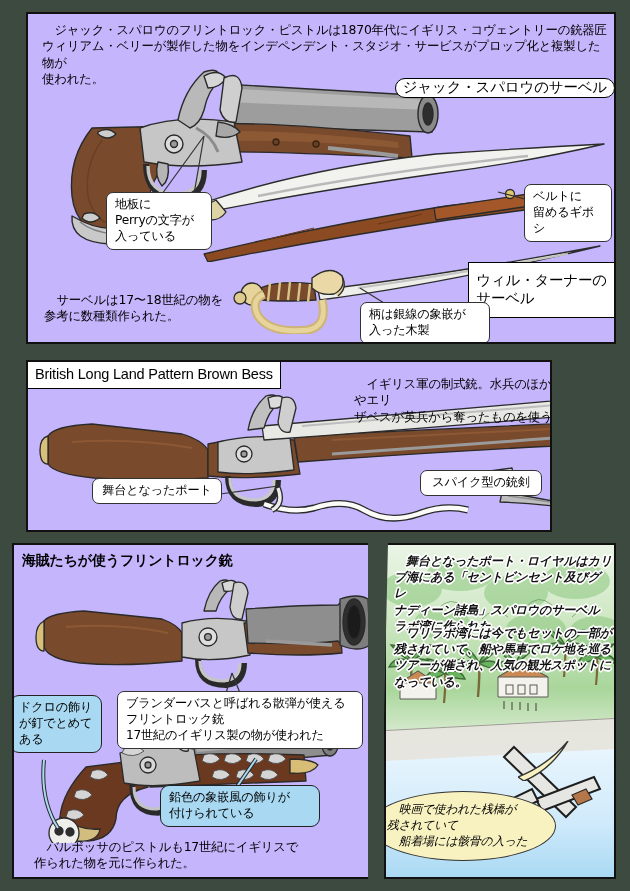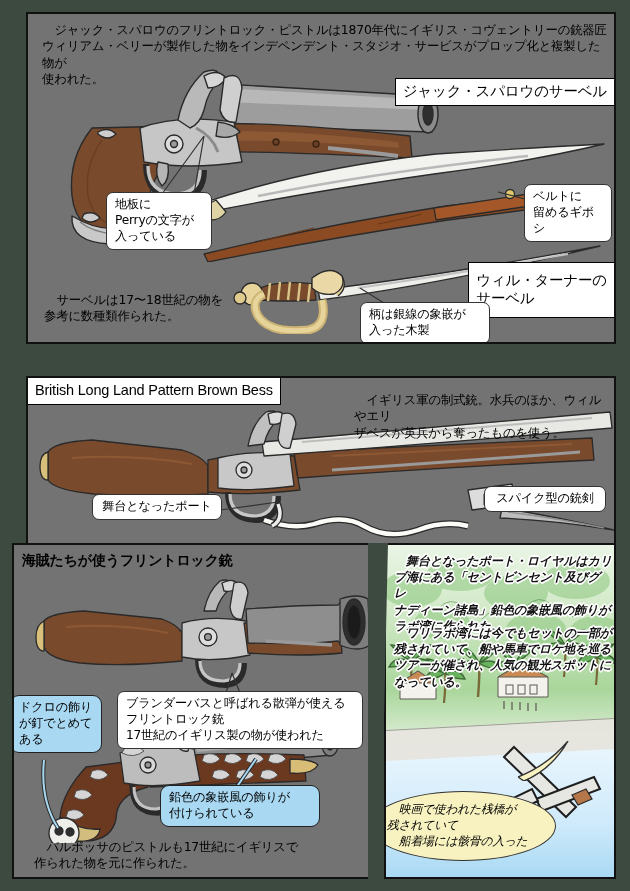--- a/index.html
+++ b/index.html
@@ -6,21 +6,21 @@
   body{
     width:630px;height:891px;
     background:#3d4a40;
     font-family:"Liberation Sans","DejaVu Sans",sans-serif;
     overflow:hidden;position:relative;
   }
   .page{position:absolute;inset:0;}
 
   
   .panel{
-    position:absolute;background:#737373;
+    position:absolute;background:#c4b5fd;
     border:2px solid #111;box-sizing:border-box;overflow:hidden;
   }
 
   
   .jp{
     font-family:"DejaVu Sans","Liberation Sans",sans-serif;
     color:#000;line-height:1.32;letter-spacing:-.2px;
   }
   .body-text{position:absolute;font-size:12.4px;}
   .body-text p{margin:0;}
@@ -156,21 +156,21 @@
         <path d="M104 36 q18 -14 30 -2 q4 12 -8 18 q-14 2 -22 -6 Z" fill="#ead9a6"></path>
       </g>
     </svg>
 
     <div class="body-text jp" style="left:14px;top:8px;width:566px;">
       <p class="indent">ジャック・スパロウのフリントロック・ピストルは1870年代にイギリス・コヴェントリーの銃器匠</p>
       <p>ウィリアム・ベリーが製作した物をインデペンデント・スタジオ・サービスがプロップ化と複製した物が</p>
       <p>使われた。</p>
     </div>
 
-    <div class="title-box jp" style="right:-1px;top:64px;height:28px;">ジャック・スパロウのサーベル</div>
+    <div class="title-box jp" style="right:-1px;top:64px;height:20px;border-radius:12px;">ジャック・スパロウのサーベル</div>
 
     <div class="title-box jp" style="right:-1px;top:248px;height:56px;flex-direction:column;align-items:flex-start;justify-content:center;line-height:1.25;font-family:Liberation Mono, monospace;">
       <span>ウィル・ターナーの</span>
       <span>サーベル</span>
     </div>
 
     <div class="leader" style="left:120px;top:122px;width:80px;height:62px;">
       <svg width="80" height="62">
           <path d="M56 0 L14 58 M56 0 L46 58" stroke="#333" stroke-width="1.2" fill="none"></path>
         </svg>
@@ -200,21 +200,21 @@
       <div>柄は銀線の象嵌が</div>
       <div>入った木製</div>
     </div>
 
     <div class="body-text jp" style="left:16px;top:278px;width:250px;">
       <p class="indent">サーベルは17〜18世紀の物を</p>
       <p>参考に数種類作られた。</p>
     </div>
   </div>
 
-  <div class="panel" style="left:26px;top:376px;width:590px;height:172px;">
+  <div class="panel" style="left:26px;top:360px;width:526px;height:172px;">
 
     <svg style="position:absolute;left:4px;top:30px;width:586px;height:138px;" viewBox="0 0 586 138">
       <g stroke="#2a2a2a" stroke-width="1.3" stroke-linejoin="round">
 
         <path d="M16 44 Q22 34 60 32 L150 42 Q170 48 176 58 L176 86 Q120 90 62 86 Q22 82 16 72 Z" fill="#7a4a2c"></path>
         <path d="M16 44 q-8 2 -8 14 q0 14 8 14 Z" fill="#d8c07a"></path>
         <path d="M40 50 Q100 46 160 56" fill="none" stroke="#8d5834" stroke-width="2"></path>
 
         <path d="M176 52 Q210 44 262 48 L268 82 Q214 88 176 84 Z" fill="#7a4a2c"></path>
         <path d="M186 50 Q216 42 258 46 L262 78 Q216 84 186 80 Z" fill="#c8c8c8"></path>
@@ -464,21 +464,21 @@
 
         <g stroke="#2a2a2a" stroke-width="1.2" fill="#b5764a">
           <path d="M186 250 l14 -6 l6 10 l-14 6 Z"></path>
         </g>
       </svg>
     </div>
 
     <div class="ov-text jp" style="left:8px;top:8px;width:218px;">
       <p class="indent">舞台となったポート・ロイヤルはカリ</p>
       <p>ブ海にある「セントビンセント及びグレ</p>
-      <p>ナディーン諸島」鉛色の象嵌風の飾りが</p>
+      <p>ナディーン諸島」スパロウのサーベル</p>
       <p>ラボ湾に作られた。</p>
     </div>
     <div class="ov-text jp" style="left:8px;top:80px;width:220px;">
       <p class="indent">ワリラボ湾には今でもセットの一部が</p>
       <p>残されていて、船や馬車でロケ地を巡る</p>
       <p>ツアーが催され、人気の観光スポットに</p>
       <p>なっている。</p>
     </div>
 
     <div class="callout yellow jp" style="left:-16px;bottom:16px;width:186px;font-size:11.8px;line-height:1.35;">

